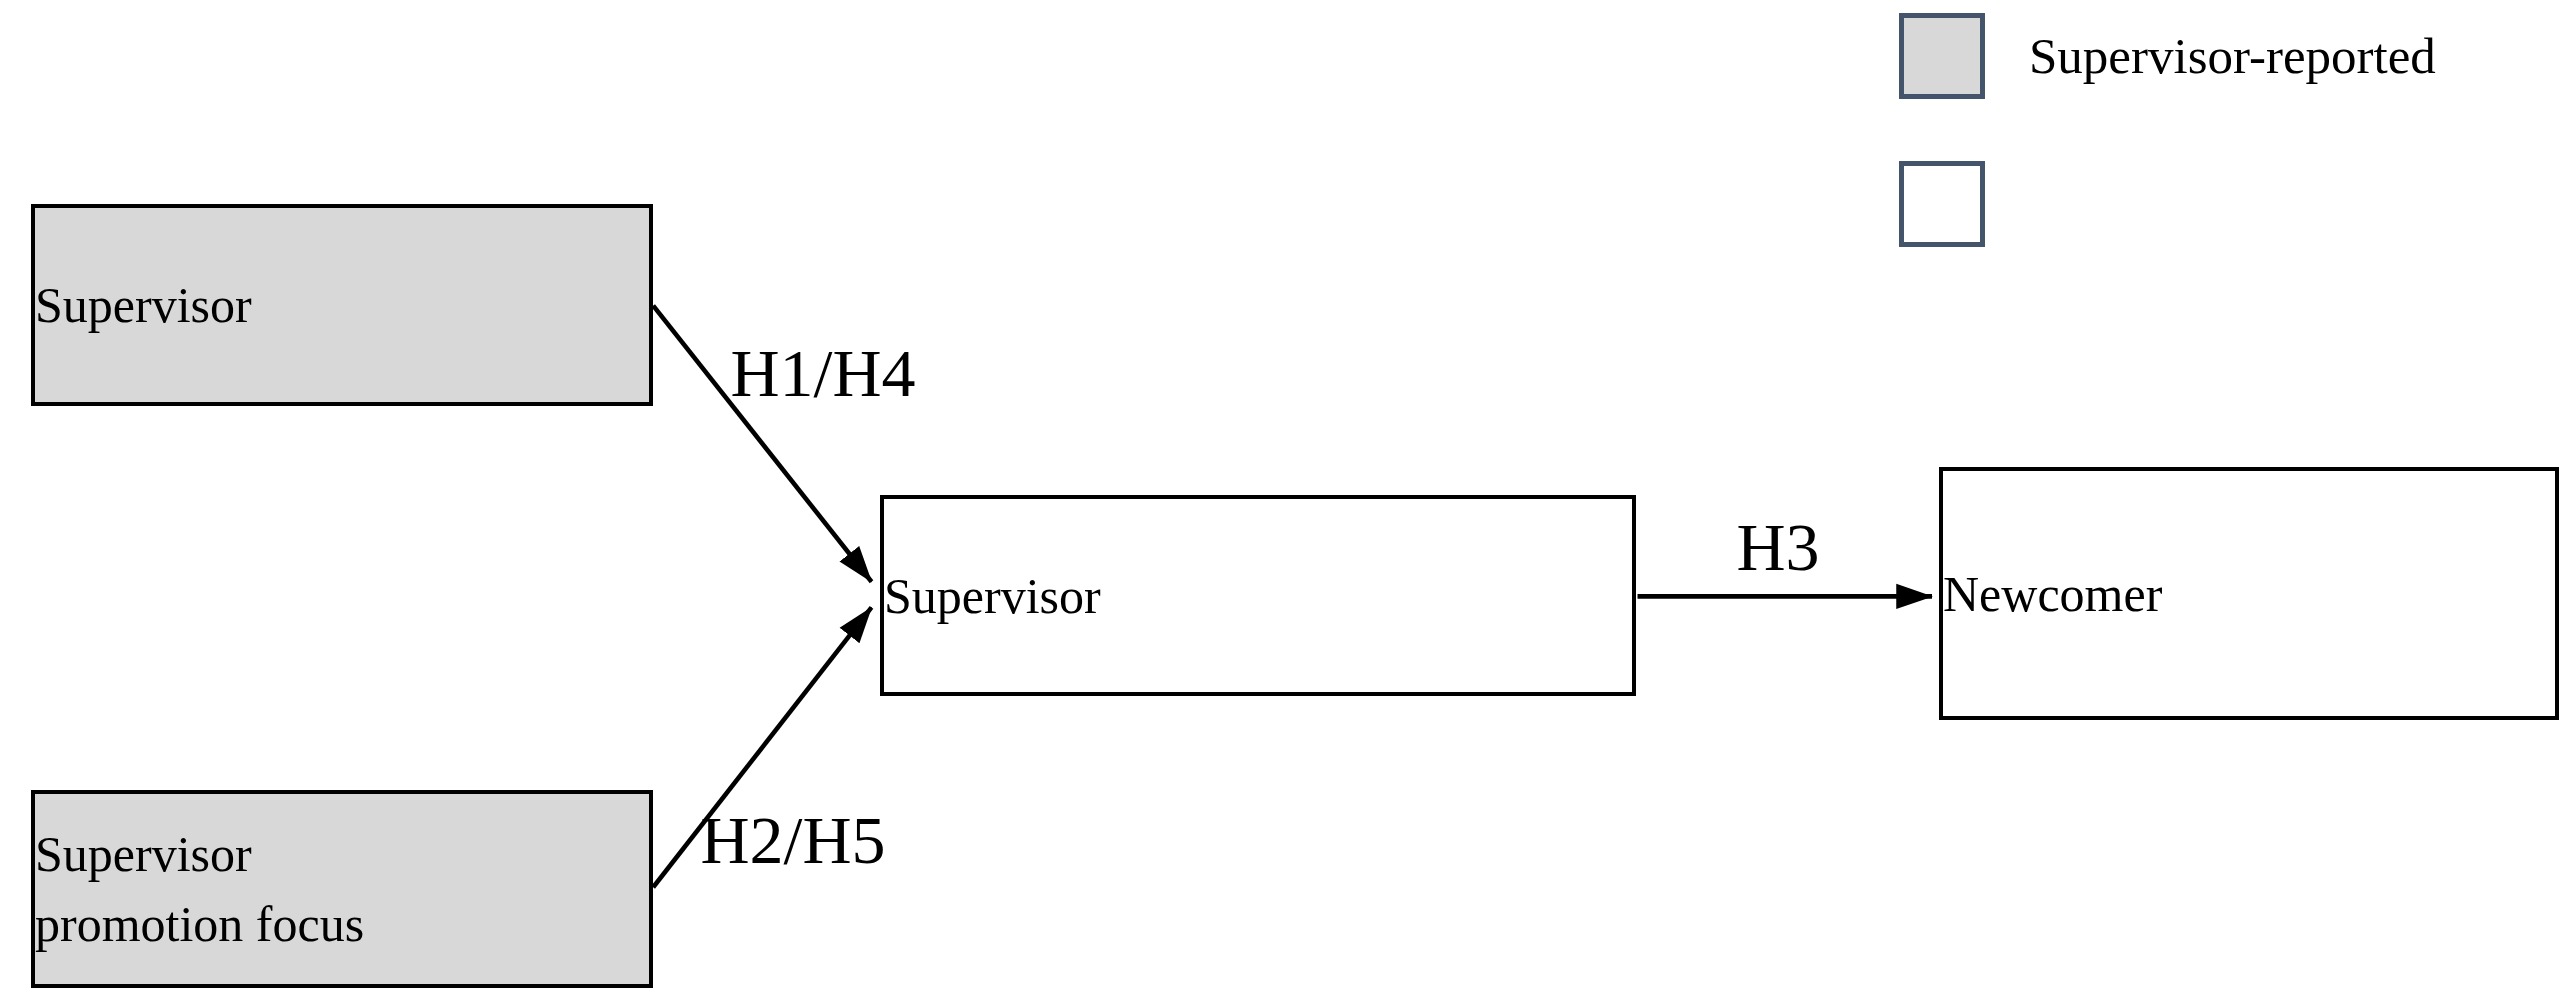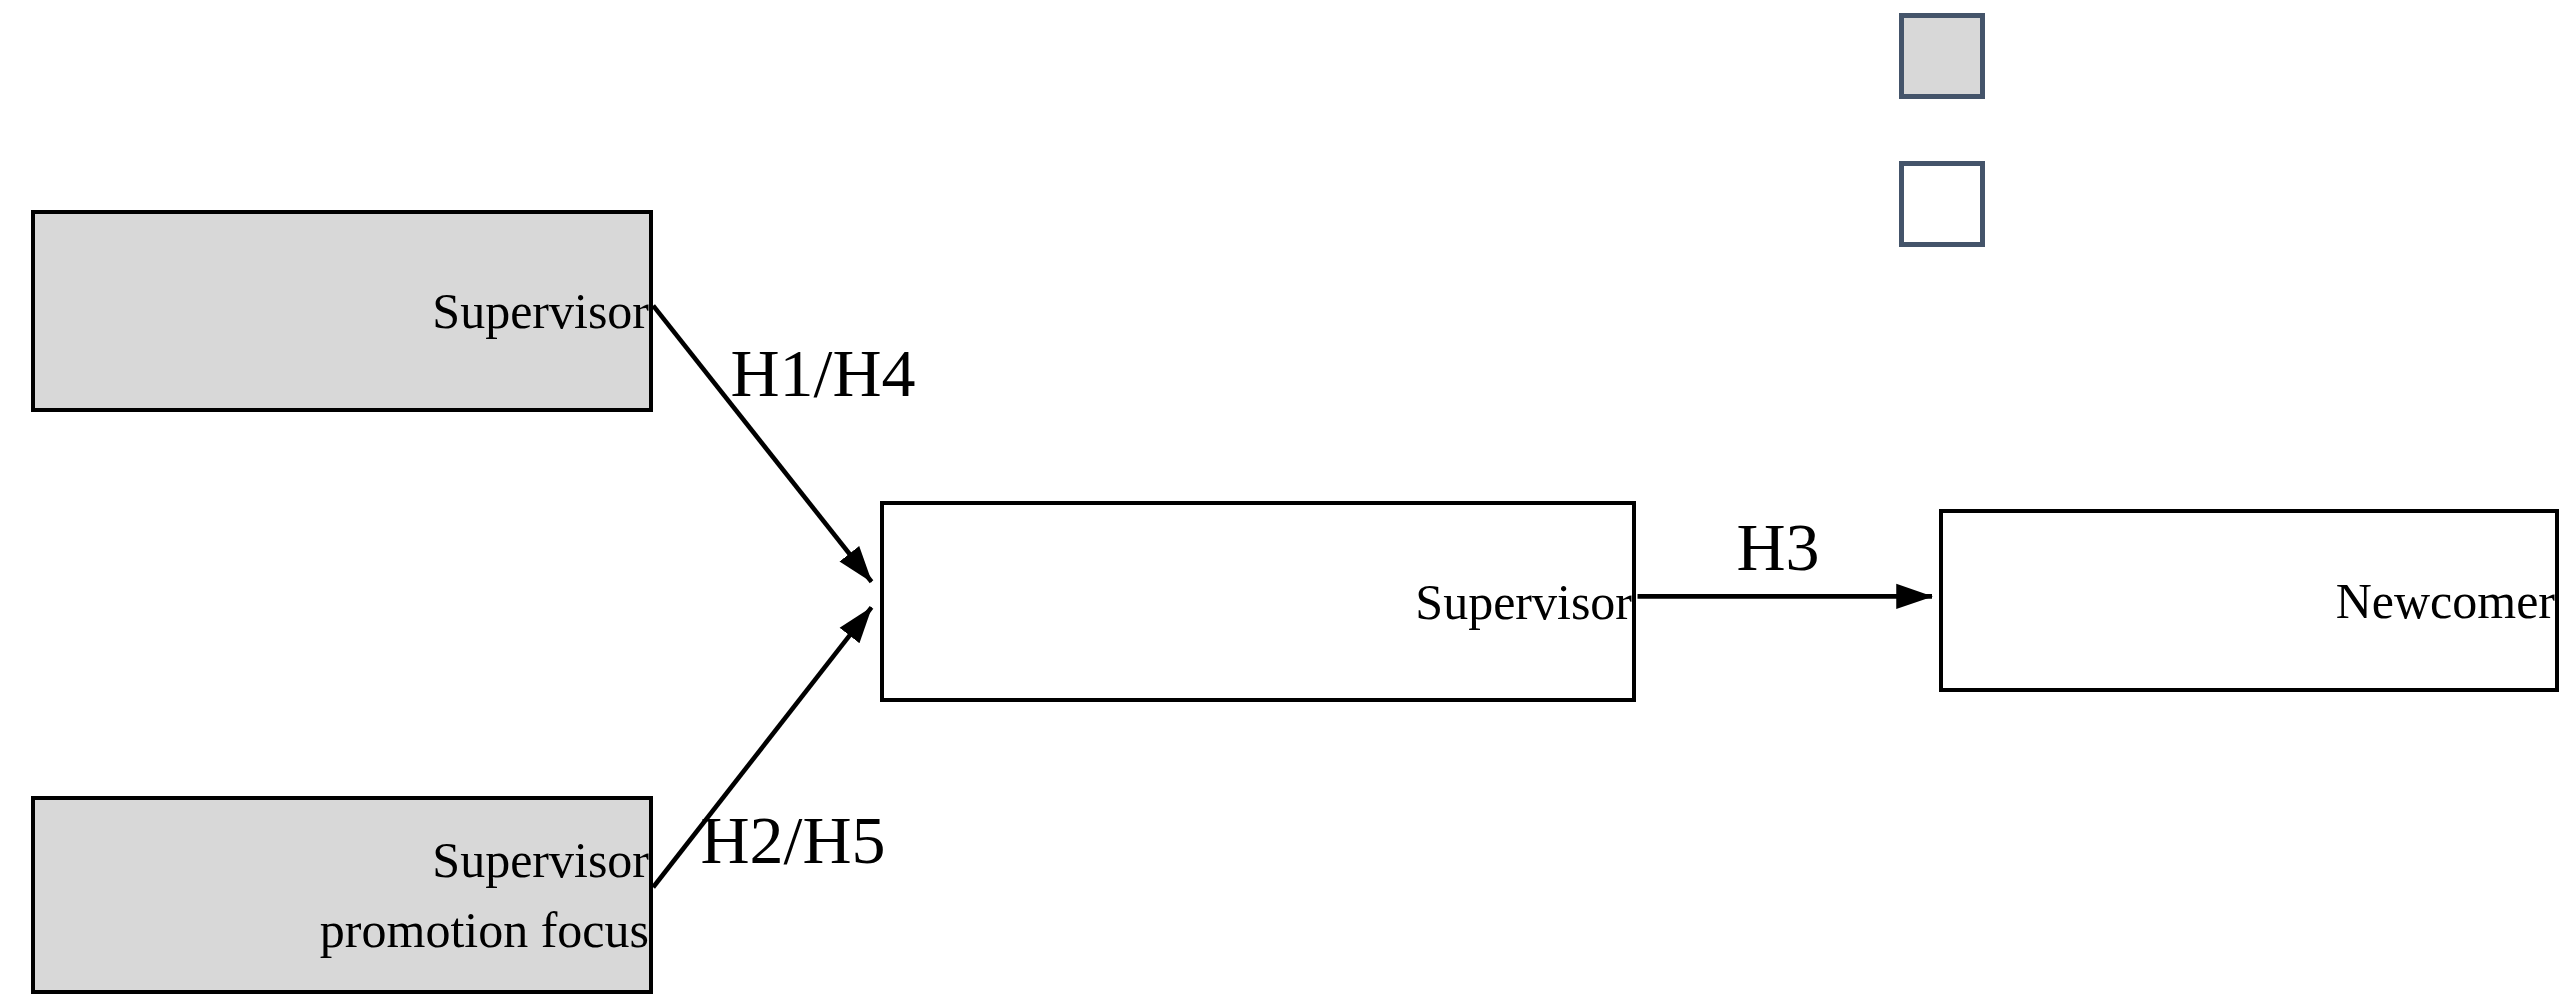--- a/index.html
+++ b/index.html
@@ -16,34 +16,33 @@
     color: #000000;
     overflow: hidden;
   }
   .node {
     position: absolute;
     box-sizing: border-box;
     border: 4.6px solid #000000;
     display: flex;
     flex-direction: column;
     justify-content: center;
-    align-items: flex-end;
+    align-items: flex-start;
     text-align: center;
     font-size: 50px;
     line-height: 70px;
     white-space: nowrap;
-    margin-top: 6px;
   }
   .node.supervisor-fill { background: #d8d8d8; }
   .node.newcomer-fill   { background: #ffffff; }
 
   #node-prevention  { left: 31px;   top: 204px; width: 622px; height: 202px; }
   #node-promotion   { left: 31px;   top: 790px; width: 622px; height: 198px; }
   #node-feedback    { left: 880px;  top: 495px; width: 756px; height: 201px; }
-  #node-performance { left: 1939px; top: 503px; width: 620px; height: 183px; padding-left: 30px; }
+  #node-performance { left: 1939px; top: 467px; width: 620px; height: 253px; }
 
   .edge-label {
     position: absolute;
     transform: translate(-50%, -50%);
     font-size: 68px;
     white-space: nowrap;
   }
   #label-h1h4 { left: 823px;  top: 373px; }
   #label-h2h5 { left: 793px;  top: 840px; }
   #label-h3   { left: 1778px; top: 547px; text-align: right; }
@@ -112,17 +111,18 @@
 
   <div class="node newcomer-fill" id="node-performance">
     <span>Newcomer</span>
   </div>
 
   <div class="edge-label" id="label-h1h4">H1/H4</div>
   <div class="edge-label" id="label-h2h5">H2/H5</div>
   <div class="edge-label" id="label-h3">H3</div>
 
   <div class="legend-swatch" id="legend-swatch-supervisor"></div>
+  <div class="legend-label" id="legend-label-supervisor">Supervisor-reported</div>
 
   <div class="legend-swatch" id="legend-swatch-newcomer"></div>
 
 </div>
 
 
 </body></html>

